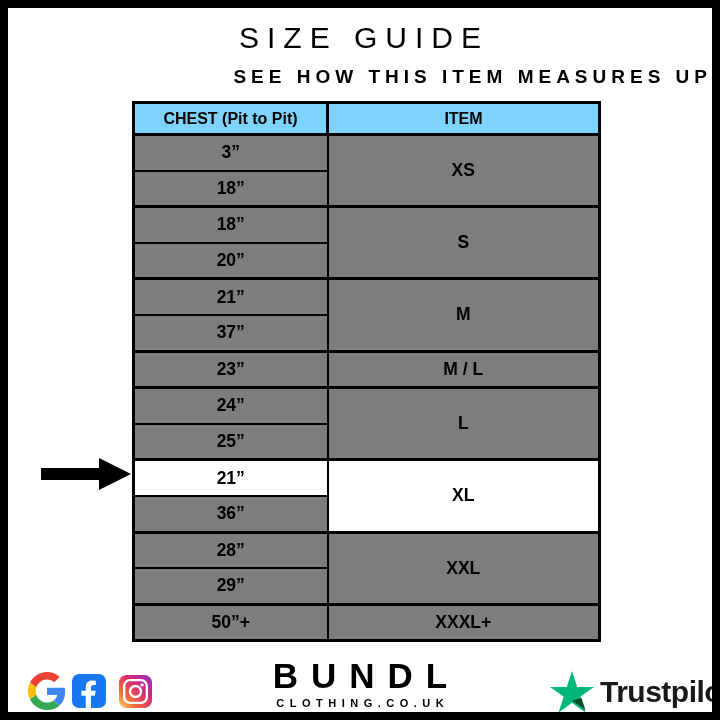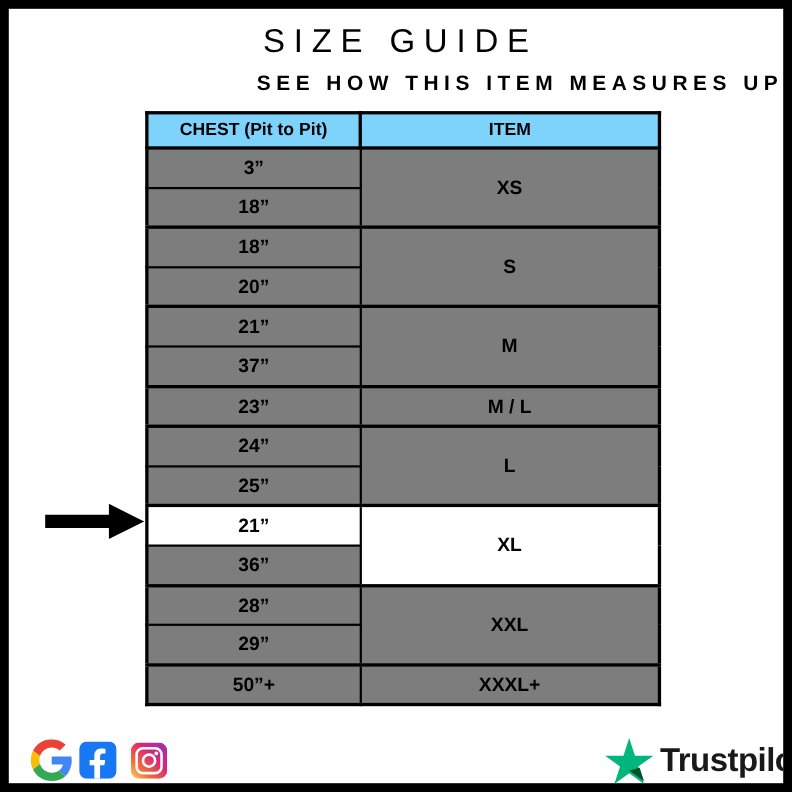--- a/index.html
+++ b/index.html
@@ -152,20 +152,22 @@
         <stop offset="1" stop-color="#962FBF"></stop>
       </linearGradient>
     </defs>
     <rect width="48" height="48" rx="11" fill="url(#igGrad)"></rect>
     <rect x="7.5" y="7.5" width="33" height="33" rx="8.5" fill="none" stroke="#fff" stroke-width="3.4"></rect>
     <circle cx="24" cy="24" r="8" fill="none" stroke="#fff" stroke-width="3.4"></circle>
     <circle cx="33.6" cy="14.4" r="2.5" fill="#fff"></circle>
   </svg>
 
   <div class="brand">
+    <div class="brand-name">BUNDL</div>
+    <div class="brand-sub">CLOTHING.CO.UK</div>
   </div>
 
   <div class="trustpilot">
     <svg class="trustpilot-star" viewBox="0 0 48 46">
       <path fill="#00B67A" d="M48 17.5H29.7L24 0 18.3 17.5H0l14.9 10.8L9.2 45.7 24 34.9l14.8 10.8-5.7-17.4z"></path>
       <path fill="#005128" d="M24 32.2l10.4-2.7 4.4 13.4z"></path>
     </svg>
     <span class="trustpilot-label">Trustpilot</span>
   </div>
 

